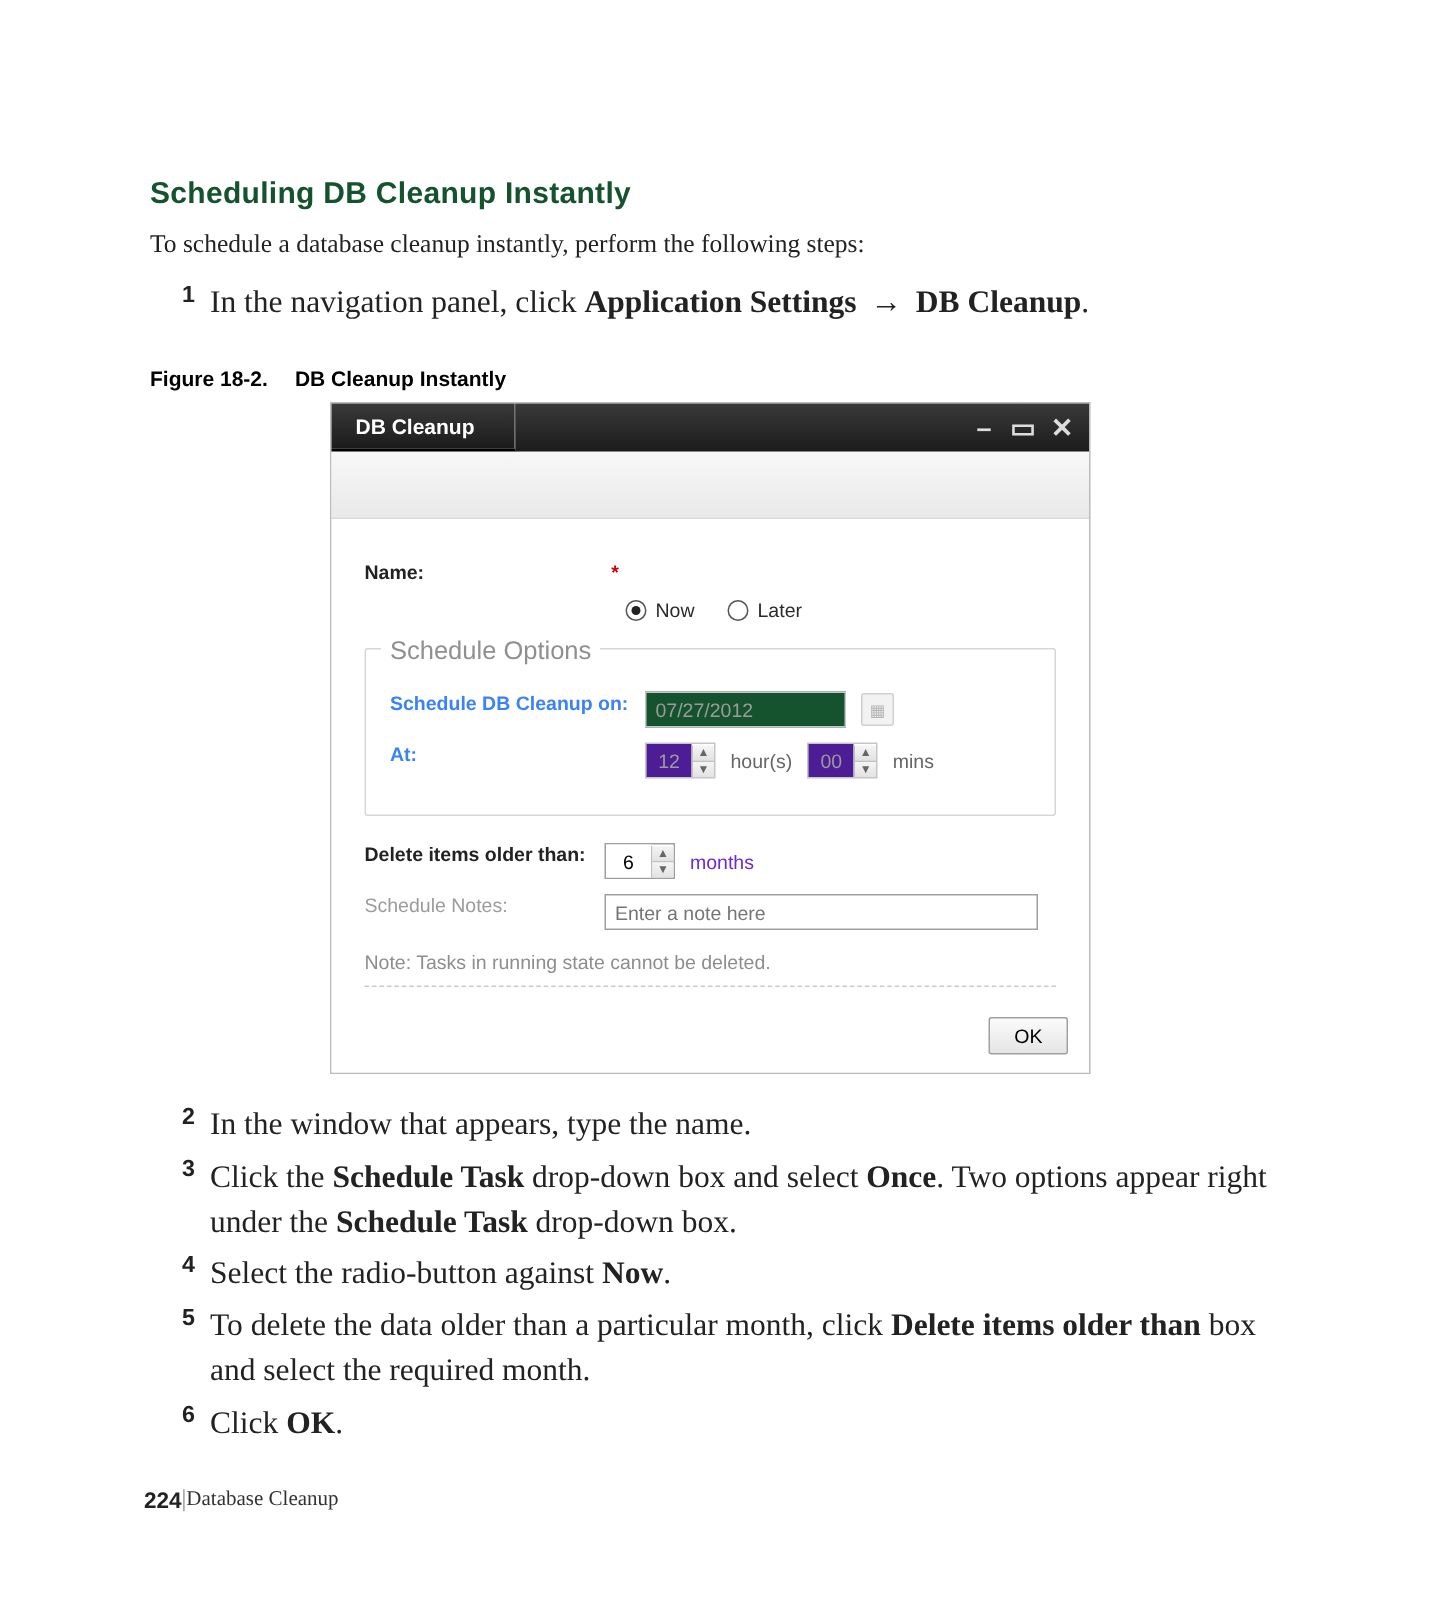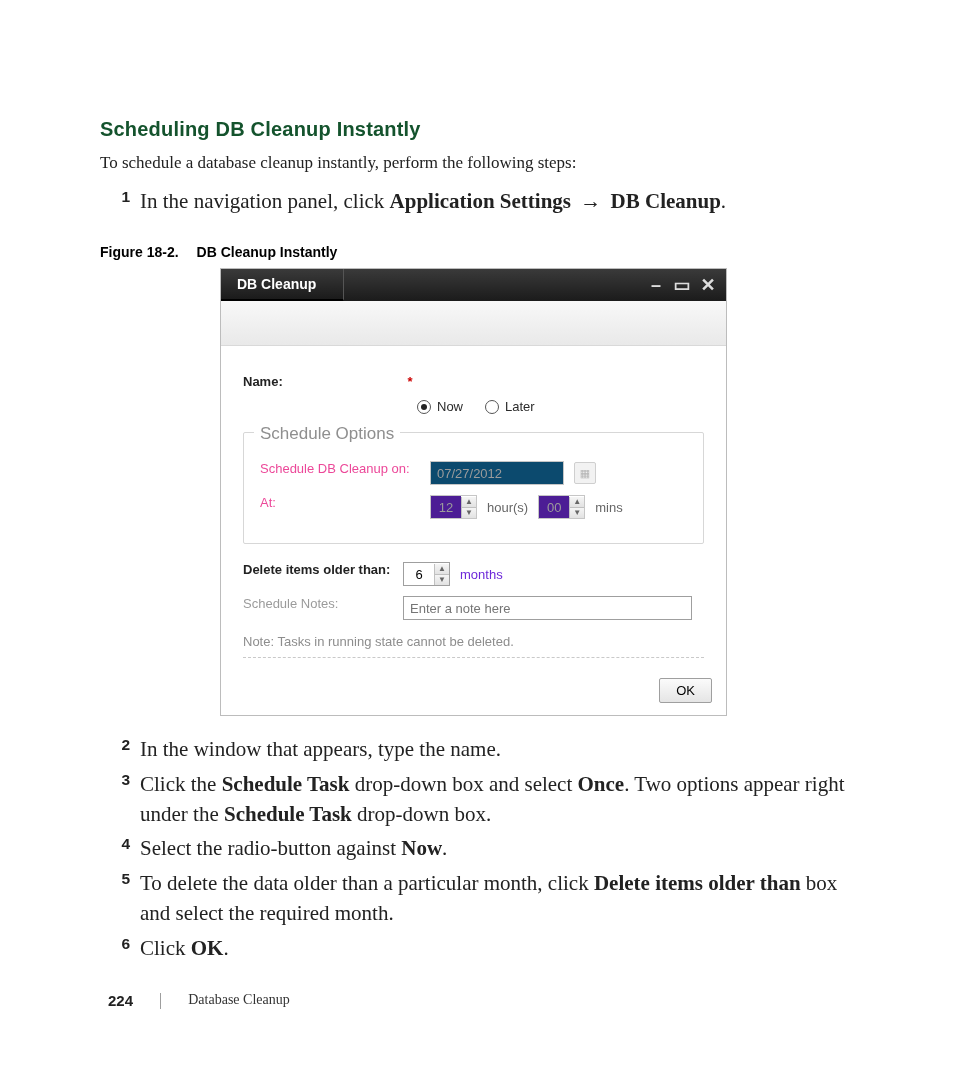--- a/index.html
+++ b/index.html
@@ -25,21 +25,21 @@
   .header-grad{height:44px;background:linear-gradient(#f8f8f8,#e9e9e9);border-bottom:1px solid #d9d9d9}
   .body{background:#fff;padding:18px 22px 10px 22px}
 
   .row{display:flex;align-items:flex-start;margin:10px 0}
   .lbl{width:160px;font-weight:700;font-size:13px;color:#222}
   .lbl.weak{font-weight:400;color:#9b9b9b}
   .req{color:#c00;font-weight:700;width:14px;text-align:center}
   .field{flex:1;display:flex;align-items:center;gap:10px}
 
   input[type=text].tf{height:22px;border:1px solid #9f9f9f;background:#fff;padding:0 6px;font-size:13px}
-  input.tf.disabled{background:#0c4a6e;color:#9b9b9b;border-color:#c6c6c6}
+  input.tf.disabled{background:#14532d;color:#9b9b9b;border-color:#c6c6c6}
   .tf.name{width:160px}
   .tf.date{width:120px}
   .tf.notes{width:275px;color:#8a8a8a}
   .select{display:flex;align-items:center;width:160px;height:22px;border:1px solid #9f9f9f;background:linear-gradient(#fafafa,#e7e7e7);font-size:13px}
   .select .val{flex:1;padding:0 8px}
   .select .arw{width:20px;text-align:center;border-left:1px solid #b0b0b0;color:#555}
   .radiogrp{display:flex;align-items:center;gap:22px}
   .radio{display:flex;align-items:center;gap:6px}
   .rdot{width:12px;height:12px;border:1px solid #555;border-radius:50%;display:flex;align-items:center;justify-content:center}
   .rdot.sel::after{content:"";width:6px;height:6px;background:#222;border-radius:50%}
@@ -48,29 +48,29 @@
   .spin.disabled{border-color:#c6c6c6}
   .spin.disabled input{color:#9b9b9b;background:#4c1d95}
   .spin .btns{display:flex;flex-direction:column;border-left:1px solid #c0c0c0}
   .spin .btns span{width:14px;height:10px;font-size:8px;line-height:10px;text-align:center;background:linear-gradient(#f5f5f5,#e2e2e2);border-bottom:1px solid #c0c0c0;color:#666}
   .spin .btns span:last-child{border-bottom:0}
   .unit{font-size:13px;color:#666}
   .unit.dark{color:#6d28d9}
 
   .fieldset{border:1px solid #d7d7d7;border-radius:2px;margin-top:18px;padding:18px 16px 14px 16px;position:relative;color:#a0a0a0}
   .fieldset .legend{position:absolute;top:-9px;left:10px;background:#fff;padding:0 6px;font-size:17px;color:#8f8f8f}
-  .fieldset .row .lbl{font-weight:400;color:#ec4899;width:170px}
+  .fieldset .row .lbl{font-weight:700;color:#3b82f6;width:170px}
 
   .cal{width:20px;height:20px;border:1px solid #cfcfcf;background:#f2f2f2;display:flex;align-items:center;justify-content:center;color:#b5b5b5;font-size:11px;border-radius:2px}
   .note{color:#8d8d8d;font-size:13px;margin:14px 0 8px 0}
   .hr-dashed{border-top:1px dashed #c9c9c9;margin:0 0 10px 0}
   .btnbar{display:flex;justify-content:flex-end;padding:0 14px 12px 0;background:#fff}
   .btn{border:1px solid #9f9f9f;background:linear-gradient(#fbfbfb,#e5e5e5);padding:4px 16px;font-size:13px;border-radius:2px}
 
-  .footer{position:absolute;left:108px;bottom:56px;display:flex;align-items:center;gap:26px;font-family:Georgia,serif}
+  .footer{position:absolute;left:96px;bottom:56px;display:flex;align-items:center;font-family:Georgia,serif}
   .footer .pg{font-family:Arial,Helvetica,sans-serif;font-weight:700;font-size:15px}
   .footer .pipe{color:#888}
   .footer .sec{font-size:14px;color:#333}
 </style>
 </head>
 <body>
 <div class="page">
 
 <div class="content">
   <div class="h1">Scheduling DB Cleanup Instantly</div>

